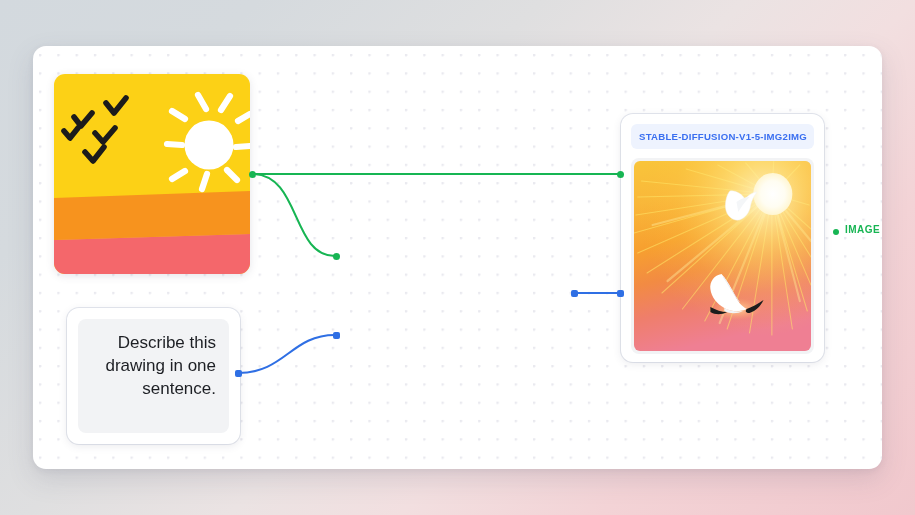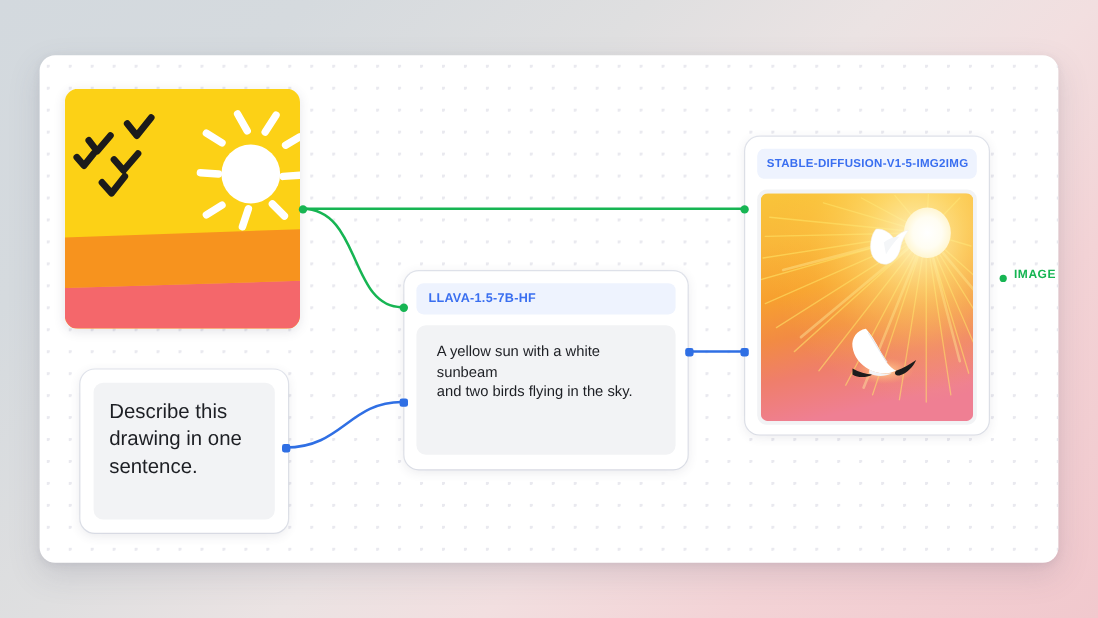--- a/index.html
+++ b/index.html
@@ -61,20 +61,21 @@
     pointer-events: none;
   }
 
   
   .node {
     position: absolute;
     background: #ffffff;
     border-radius: 12px;
     box-shadow: 0 2px 9px rgba(60, 60, 90, 0.11),
                 0 0 0 1px rgba(225, 228, 236, 0.85);
+    text-align: right;
   }
 
   .node-badge {
     margin: 10px 10px 0 10px;
     background: #eef3fe;
     border-radius: 6px;
     color: #3a6ff0;
     font-size: 10.5px;
     font-weight: bold;
     letter-spacing: 0.25px;
@@ -216,27 +217,20 @@
 
       <div class="port port-green" style="left:216px; top:125px;"></div>
 
       <div id="prompt-node" class="node">
         <div class="node-body">
           <div class="node-text">Describe this drawing in one sentence.</div>
         </div>
       </div>
       <div class="port port-blue" style="left:202px; top:324px;"></div>
 
-      <div id="llava-node" class="node">
-        <div class="node-badge">LLAVA-1.5-7B-HF</div>
-        <div class="node-body">
-          <div class="node-text">A yellow sun with a white sunbeam
-and two birds flying in the sky.</div>
-        </div>
-      </div>
       <div class="port port-green" style="left:300px; top:207px;"></div>
       <div class="port port-blue" style="left:300px; top:286px;"></div>
       <div class="port port-blue" style="left:538px; top:244px;"></div>
 
       <div id="sd-node" class="node">
         <div class="node-badge">STABLE-DIFFUSION-V1-5-IMG2IMG</div>
         <div class="node-body">
           <div id="generated-image-wrap">
             <svg id="generated-image-svg" viewBox="0 0 190 190" preserveAspectRatio="none">
               <defs>

